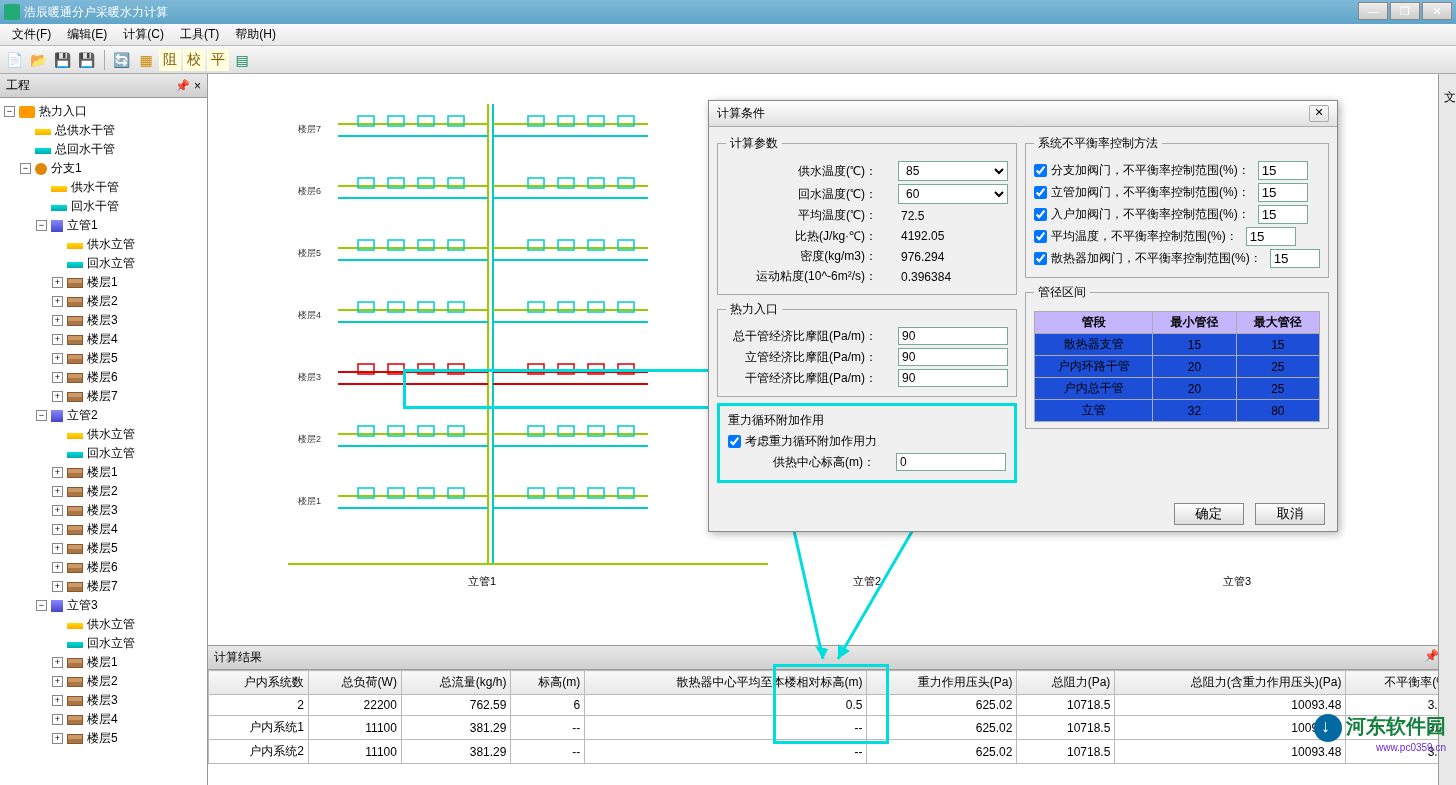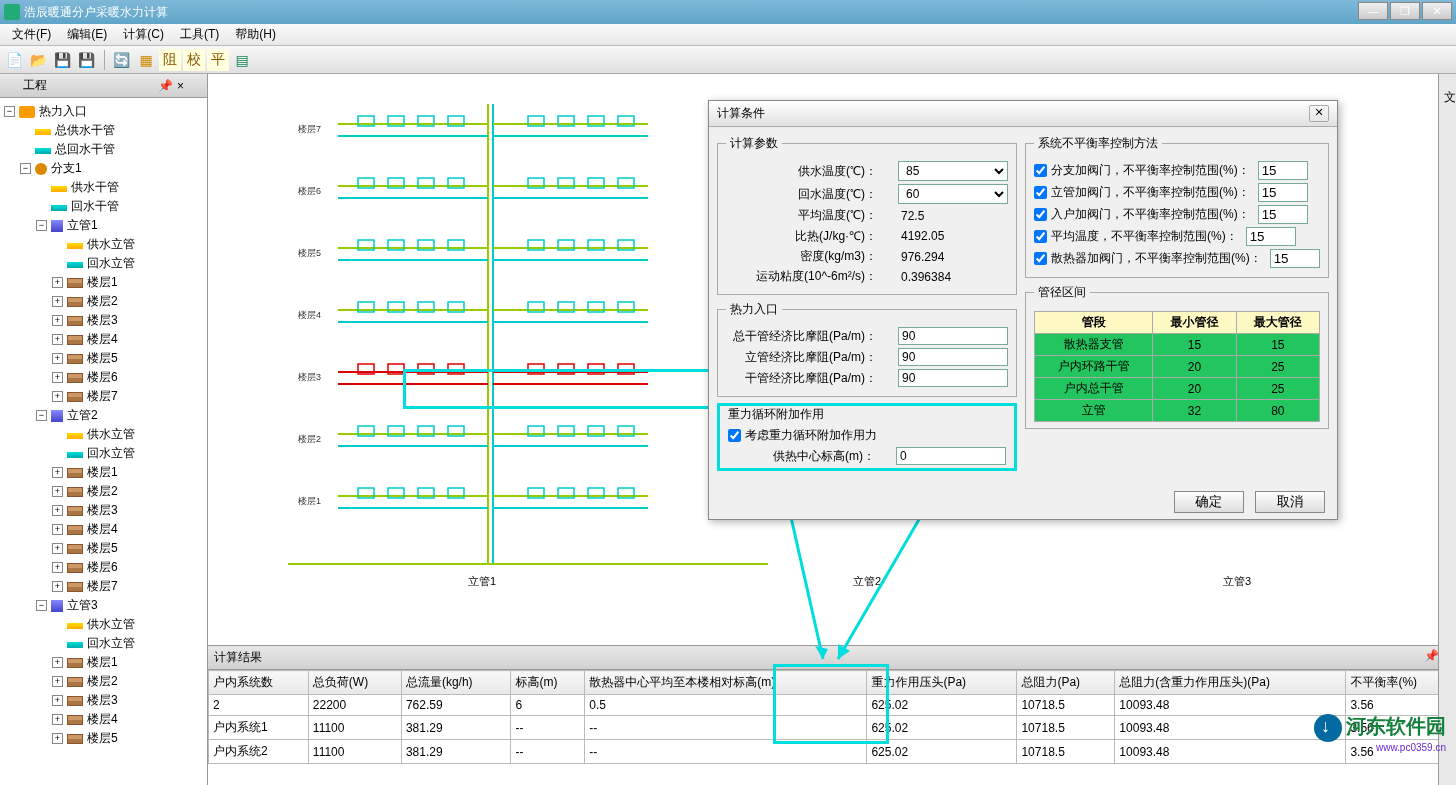--- a/index.html
+++ b/index.html
@@ -18,21 +18,21 @@
 
 .toolbar { height: 28px; background: linear-gradient(#f8f8f8,#e0e0e0); border-bottom: 1px solid #aaa; display: flex; align-items: center; padding: 0 4px; gap: 2px; }
 .toolbar .tbtn { width: 22px; height: 22px; border: 1px solid transparent; display: flex; align-items: center; justify-content: center; cursor: pointer; font-size: 14px; }
 .toolbar .sep { width: 1px; height: 20px; background: #aaa; margin: 0 4px; }
 
 
 .main { display: flex; height: calc(100% - 74px); }
 
 
 .tree-panel { width: 208px; background: #f8f8f8; border-right: 1px solid #999; display: flex; flex-direction: column; }
-.tree-title { background: linear-gradient(#e8e8e8,#d0d0d0); border-bottom: 1px solid #999; padding: 3px 23px; display: flex; justify-content: space-between; align-items: center; font-size: 12px; }
+.tree-title { background: linear-gradient(#e8e8e8,#d0d0d0); border-bottom: 1px solid #999; padding: 3px 6px; display: flex; justify-content: space-between; align-items: center; font-size: 12px; }
 .tree-title .pin { cursor: pointer; }
 .tree-body { flex: 1; overflow-y: auto; padding: 4px; background: #fff; }
 .tree-node { display: flex; align-items: center; padding: 1px 0; white-space: nowrap; cursor: pointer; }
 .tree-node .expander { width: 11px; height: 11px; border: 1px solid #888; display: inline-flex; align-items: center; justify-content: center; font-size: 9px; margin-right: 4px; background: #fff; line-height: 1; }
 .tree-node .noexp { width: 15px; display: inline-block; }
 .tree-node .ticon { width: 16px; height: 12px; margin-right: 4px; display: inline-block; }
 .ticon.root { background: #f90; border-radius: 2px; }
 .ticon.pipe-supply { background: linear-gradient(#fd0,#fa0); height: 6px; margin-top: 3px; }
 .ticon.pipe-return { background: linear-gradient(#0dd,#0aa); height: 6px; margin-top: 3px; }
 .ticon.branch { background: #d80; border-radius: 50%; width: 12px; height: 12px; }
@@ -49,34 +49,34 @@
 .dialog-title .close { width: 20px; text-align: center; cursor: pointer; border: 1px solid #aaa; border-radius: 2px; font-size: 11px; }
 .dialog-body { padding: 8px; display: flex; gap: 8px; }
 .dialog-left { width: 300px; }
 .dialog-right { flex: 1; }
 fieldset { border: 1px solid #aaa; padding: 6px 8px; margin-bottom: 6px; }
 legend { padding: 0 4px; font-size: 12px; }
 .form-row { display: flex; align-items: center; margin: 3px 0; }
 .form-row label { flex: 1; text-align: right; margin-right: 21px; font-size: 12px; }
 .form-row input[type="text"], .form-row select { width: 110px; border: 1px solid #7a9; padding: 1px 3px; font-size: 12px; }
 .form-row select { background: #fff; }
-.gravity-box { border: 3px solid #0dd; padding: 0 8px; margin-bottom: 6px; }
+.gravity-box { border: 3px solid #0dd; padding: 6px 8px; margin-bottom: 6px; }
 .chk-row { display: flex; align-items: center; gap: 4px; margin: 3px 0; font-size: 12px; }
 .chk-row input[type="text"] { width: 50px; border: 1px solid #7a9; padding: 1px 3px; margin-left: 4px; }
 .diam-table { width: 100%; border-collapse: collapse; margin-top: 4px; font-size: 12px; }
-.diam-table th, .diam-table td { border: 1px solid #aaa; padding: 2px 4px; text-align: center; background: #22c55e; }
-.diam-table th { background: #fef9c3; }
+.diam-table th, .diam-table td { border: 1px solid #aaa; padding: 2px 4px; text-align: center; background: #1d4ed8; }
+.diam-table th { background: #c4b5fd; }
 .dialog-buttons { padding: 6px 12px; text-align: right; }
 .dialog-buttons button { width: 70px; height: 22px; margin-left: 8px; background: linear-gradient(#fff,#ddd); border: 1px solid #888; cursor: pointer; }
 
 
 .results-panel { position: absolute; bottom: 0; left: 208px; right: 0; height: 140px; background: #fff; border-top: 1px solid #999; display: flex; flex-direction: column; }
 .results-title { background: linear-gradient(#e8e8e8,#d0d0d0); padding: 3px 6px; border-bottom: 1px solid #999; display: flex; justify-content: space-between; }
 .results-table { width: 100%; border-collapse: collapse; font-size: 12px; }
-.results-table th, .results-table td { border: 1px solid #bbb; padding: 3px 4px; text-align: left; background: #fff; }
+.results-table th, .results-table td { border: 1px solid #bbb; padding: 3px 4px; text-align: right; background: #fff; }
 .results-table th { background: linear-gradient(#f8f8f8,#e8e8e8); font-weight: normal; }
 .sel-box { position: absolute; border: 3px solid #0dd; }
 
 
 .watermark { position: absolute; right: 10px; bottom: 32px; text-align: right; z-index: 200; }
 .watermark .wm1 { font-size: 20px; font-weight: bold; color: #15803d; }
 .watermark .wm2 { font-size: 10px; color: #6d28d9; }
 .wm-logo { display: inline-block; width: 28px; height: 28px; background: #0369a1; border-radius: 50%; vertical-align: middle; margin-right: 4px; position: relative; }
 .wm-logo::after { content: "↓"; color: #fff; position: absolute; left: 7px; top: 2px; font-size: 18px; }
 

